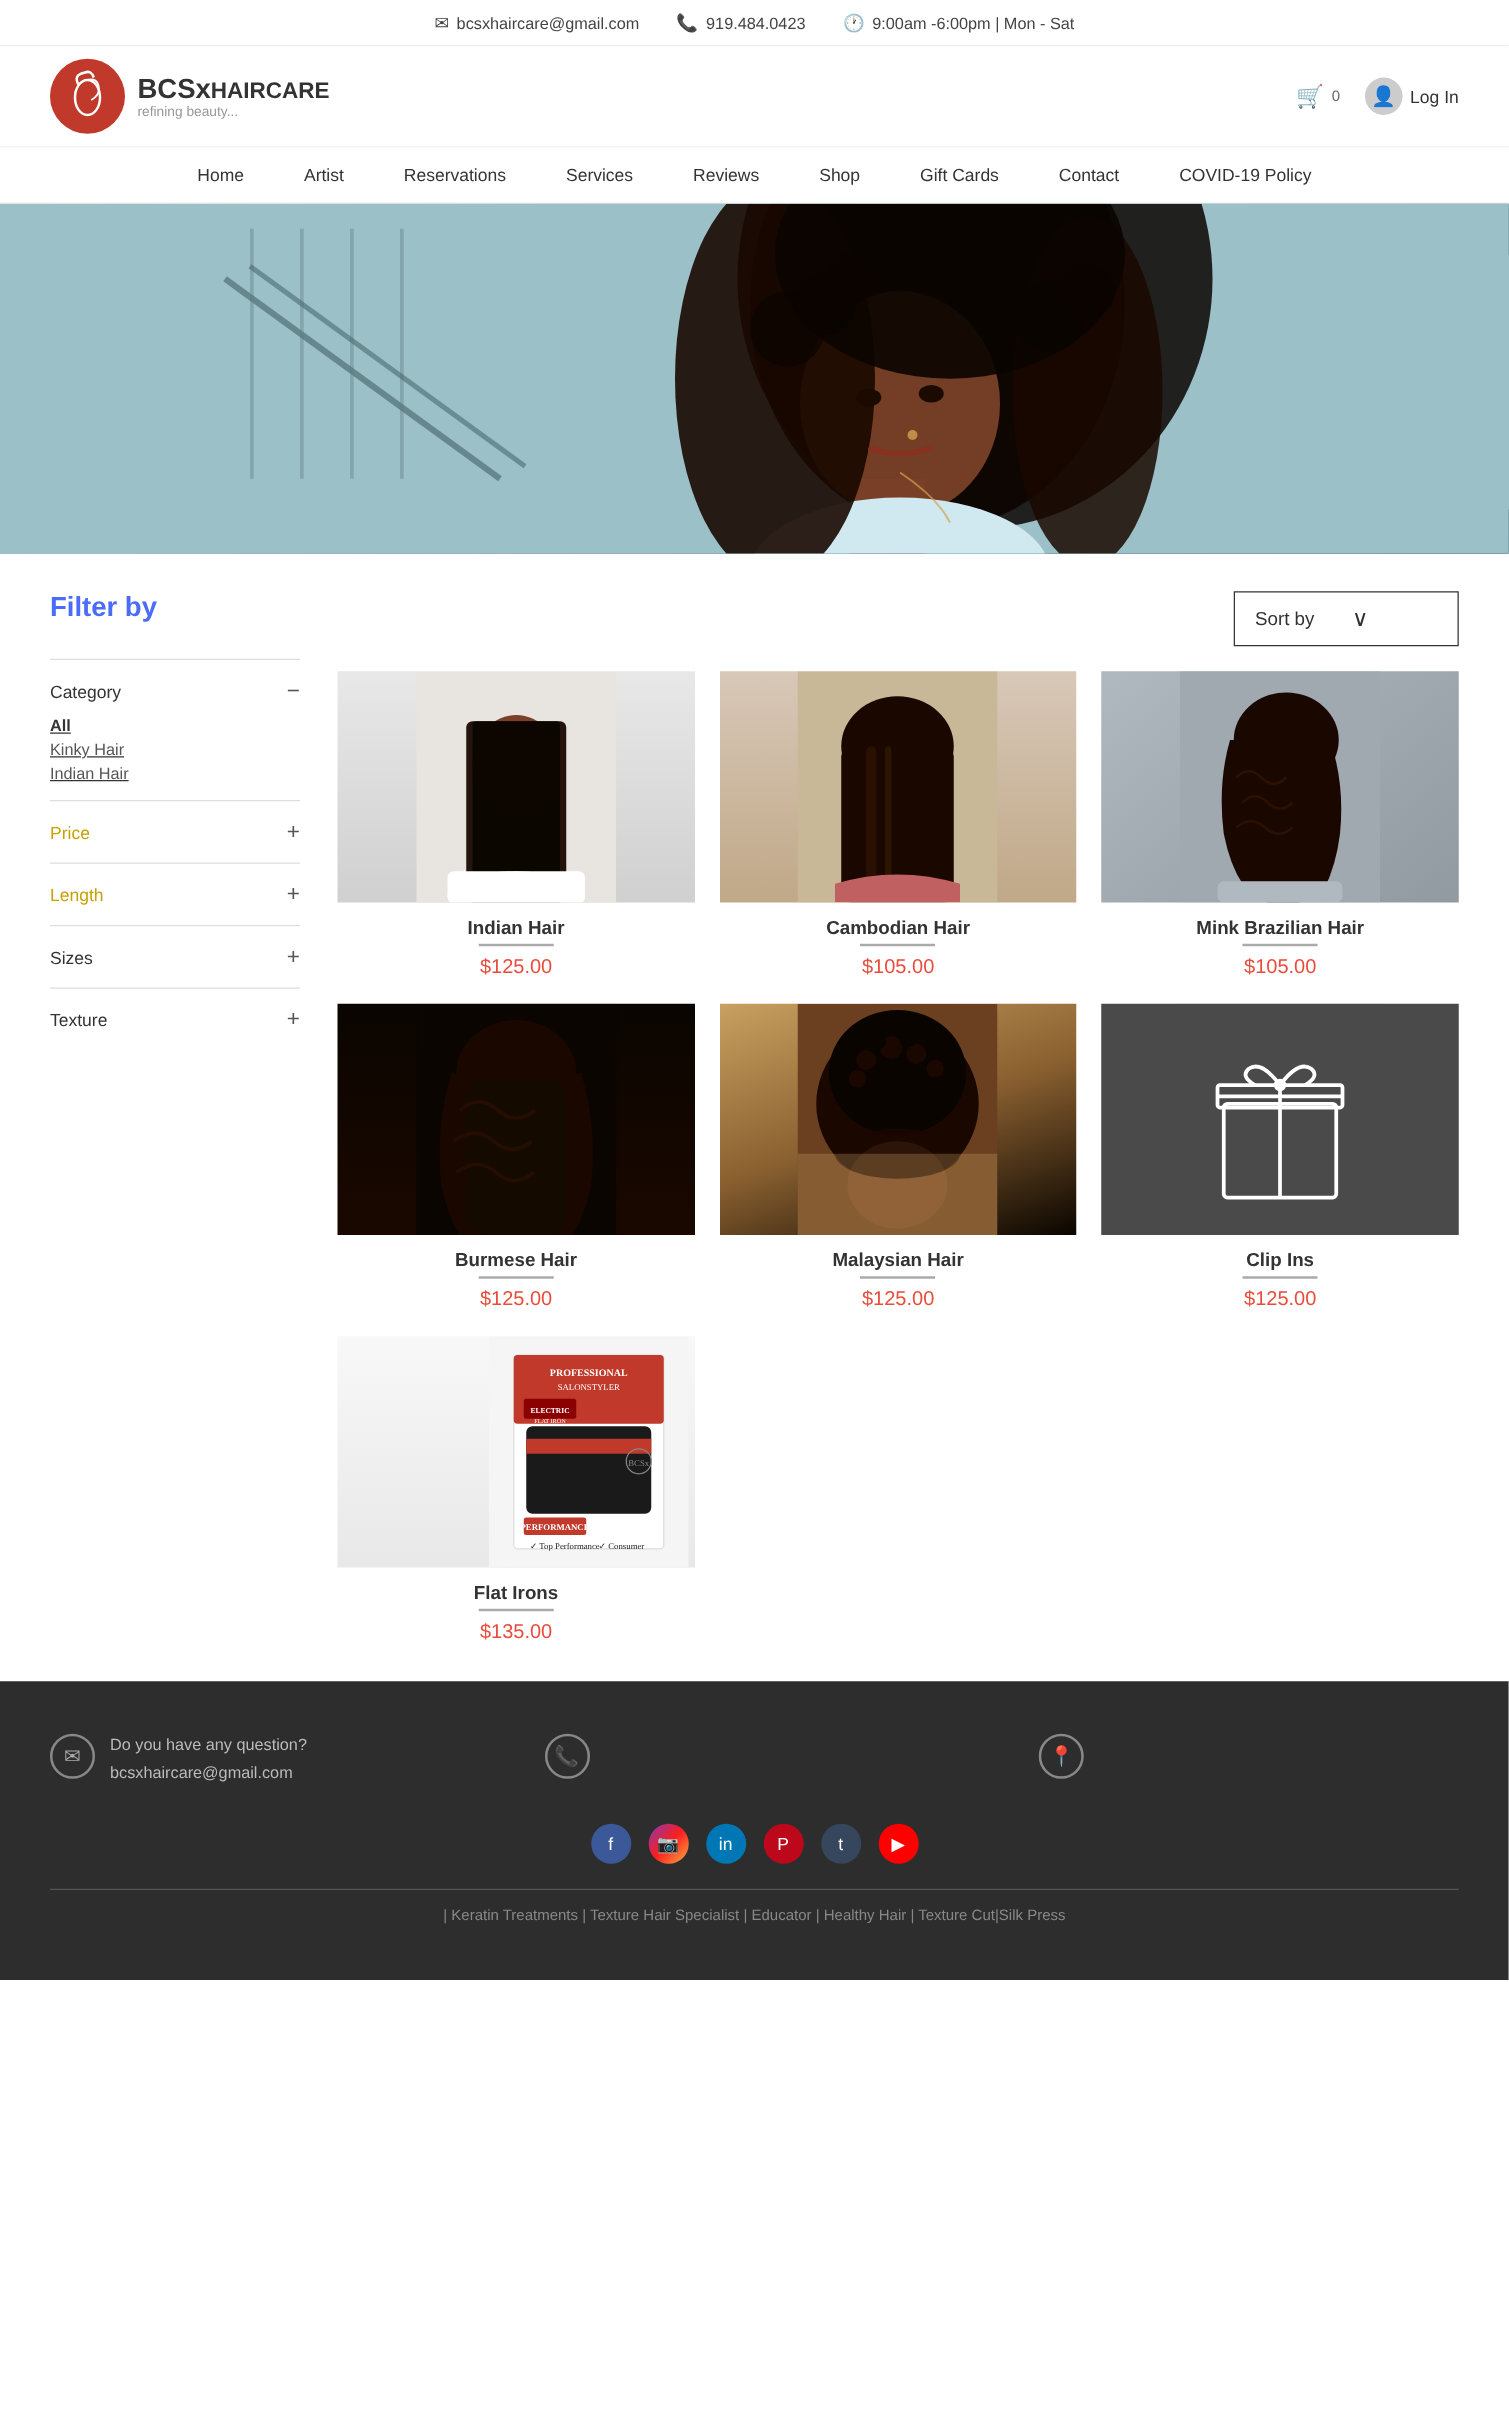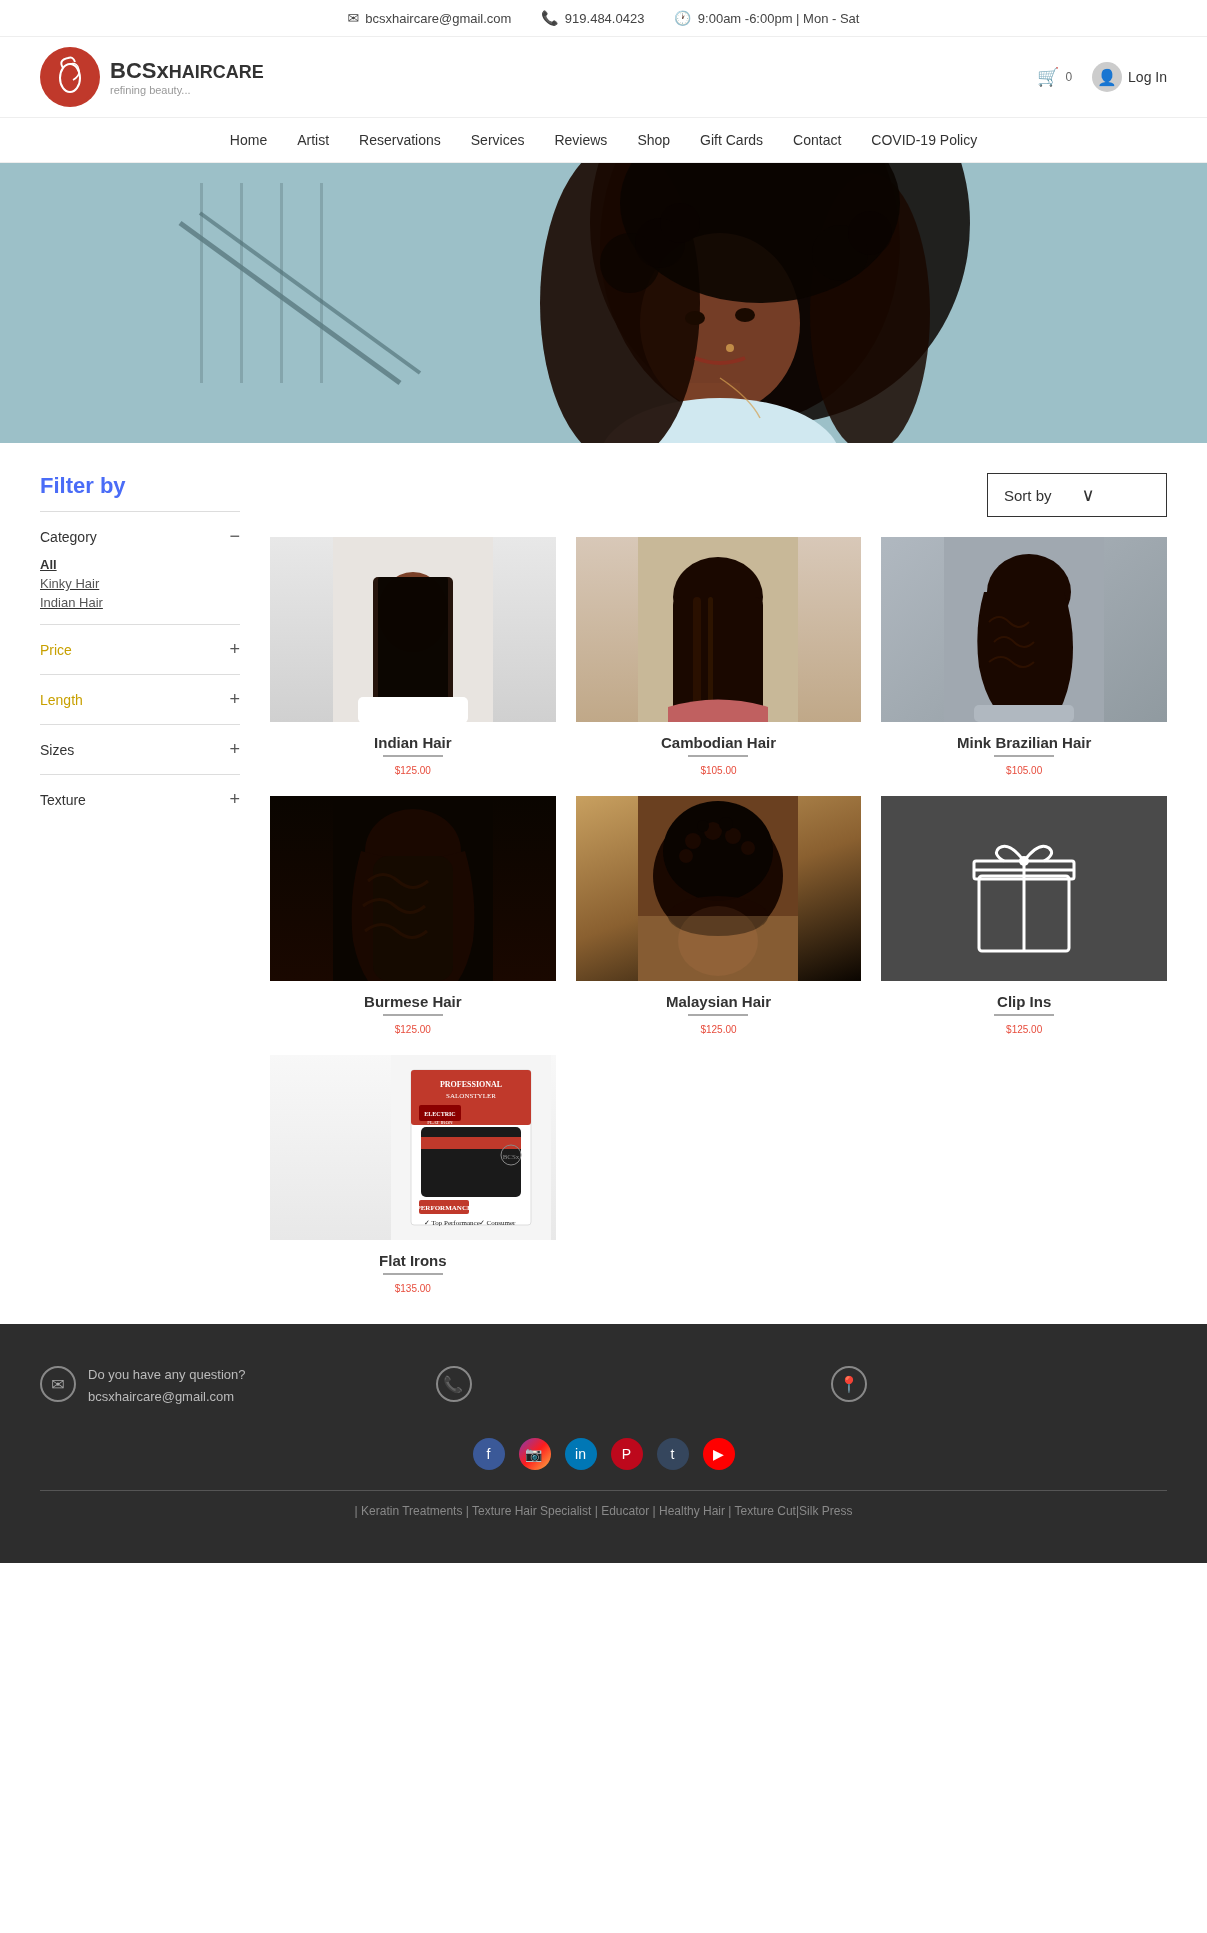--- a/index.html
+++ b/index.html
@@ -45,21 +45,21 @@
     .login-avatar {
       width: 30px; height: 30px; border-radius: 50%;
       background: #ccc; display: flex; align-items: center; justify-content: center;
       font-size: 16px; color: #666;
     }
 
     
     nav {
       display: flex;
       justify-content: center;
-      gap: 30px;
+      gap: 48px;
       padding: 14px 20px;
       border-bottom: 1px solid #eee;
       background: #fff;
     }
     nav a {
       text-decoration: none;
       color: #333;
       font-size: 14px;
       cursor: pointer;
     }
@@ -83,21 +83,21 @@
 
     
     .filter-sidebar {
       width: 200px;
       flex-shrink: 0;
     }
     .filter-title {
       color: #4a6cf7;
       font-size: 22px;
       font-weight: 600;
-      margin-bottom: 12px;
+      margin-bottom: 28px;
     }
     .filter-section {
       border-top: 1px solid #ddd;
       padding: 14px 0;
     }
     .filter-section-header {
       display: flex;
       justify-content: space-between;
       align-items: center;
       cursor: pointer;
@@ -148,21 +148,21 @@
       font-weight: bold;
       font-size: 15px;
       margin-top: 12px;
       text-align: center;
     }
     .product-underline {
       width: 60px; height: 2px; background: #aaa; margin: 4px auto;
     }
     .product-price {
       color: #e74c3c;
-      font-size: 10px;
+      font-size: 16px;
       margin-top: 4px;
     }
 
     
     .footer {
       background: #2d2d2d;
       color: #ccc;
       padding: 40px;
     }
     .footer-top {

